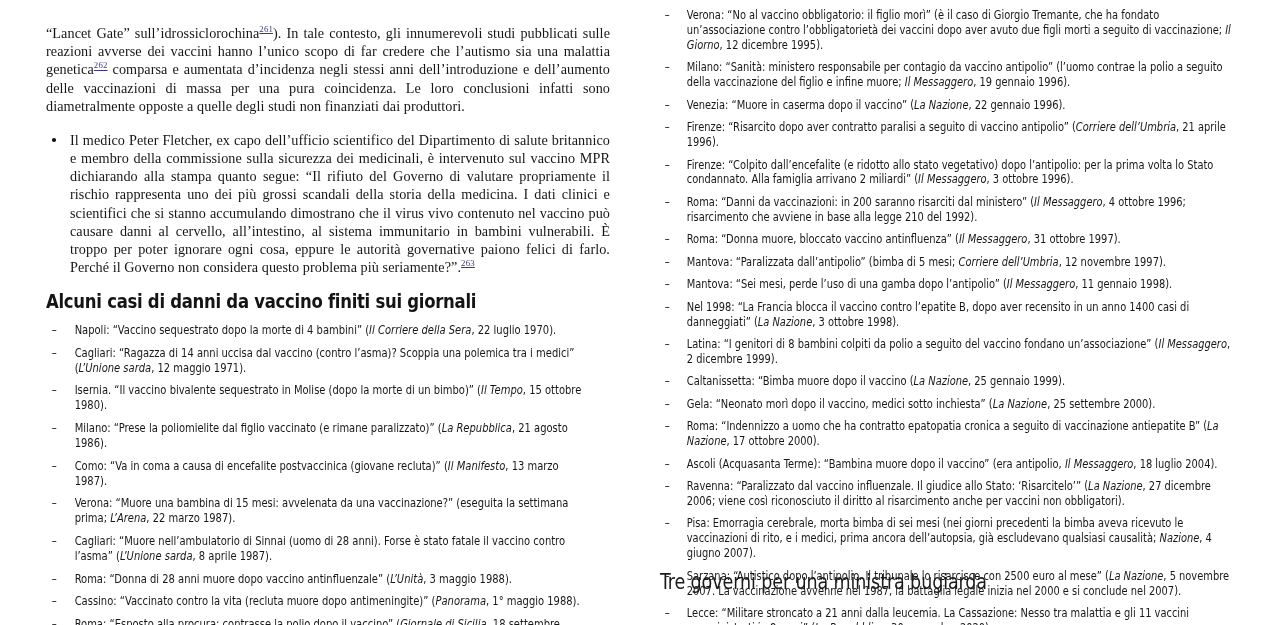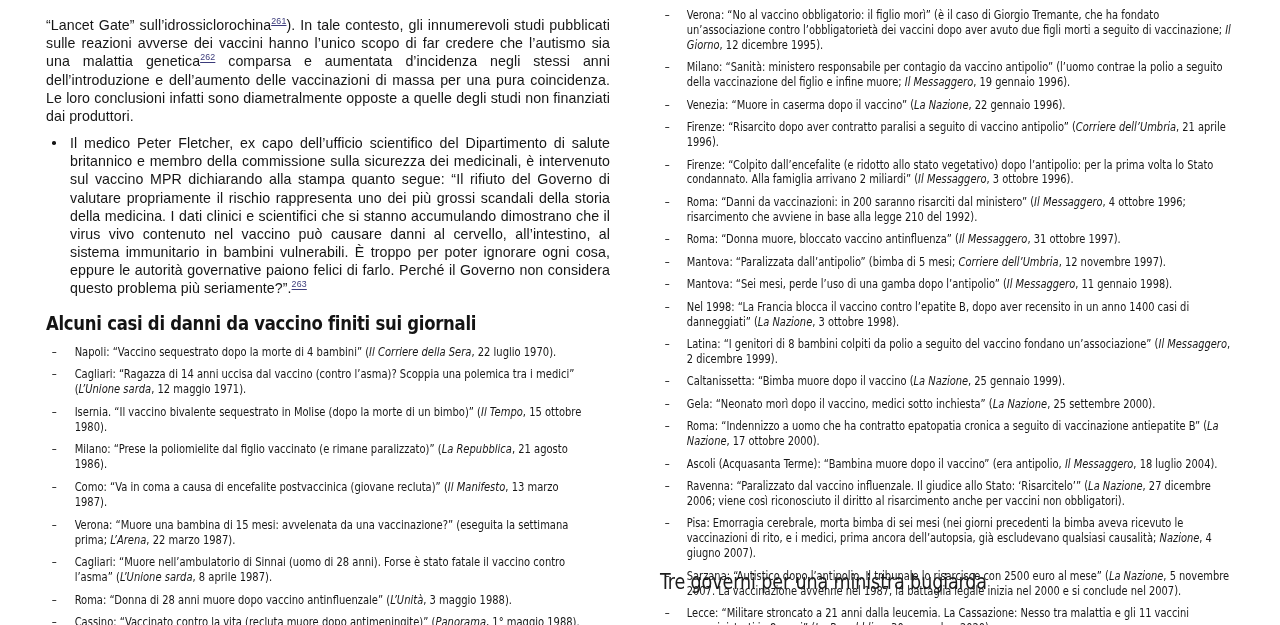--- a/index.html
+++ b/index.html
@@ -32,25 +32,25 @@
     width: 640px;
     padding: 8px 30px 0 46px;
   }
   .col-right {
     width: 640px;
     padding: 8px 14px 0 20px;
   }
 
   
   .serif-para {
-    font-family: Liberation Sans, sans-serif;
+    font-family: Liberation Serif, serif;
     font-size: 14.2px;
     line-height: 1.28;
     text-align: justify;
-    margin: 8px 0 9px 0;
+    margin: 16px 0 9px 0;
     color: #161616;
     letter-spacing: .005em;
   }
   .bullet-para {
     position: relative;
     padding-left: 24px;
     margin-bottom: 10px;
   }
   .bullet-para .dot {
     position: absolute;

